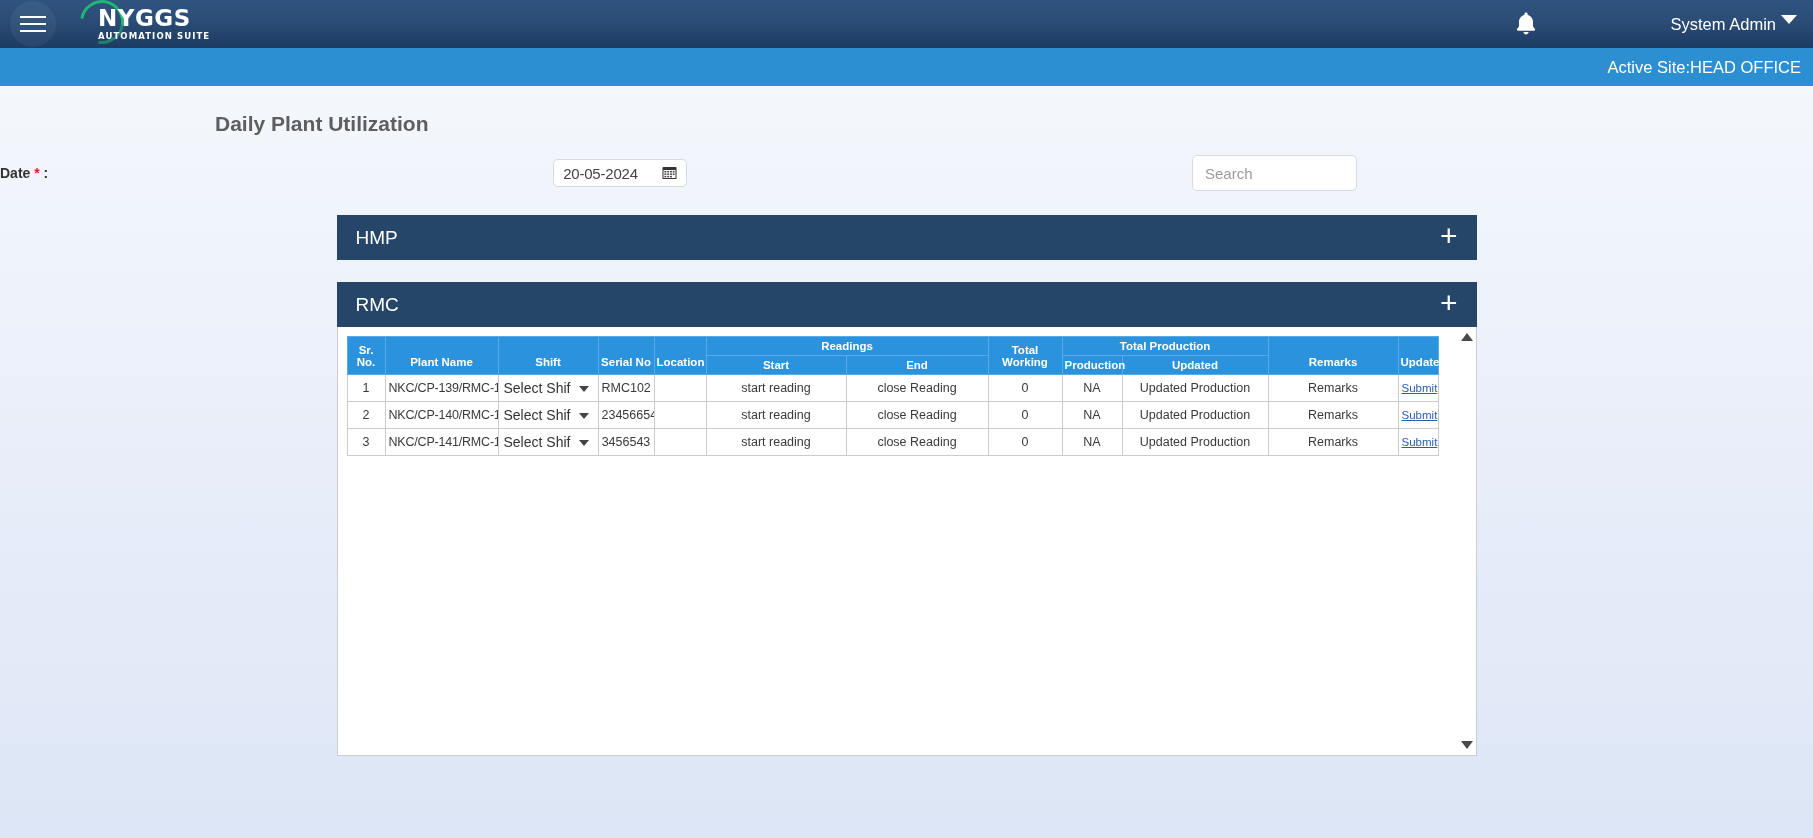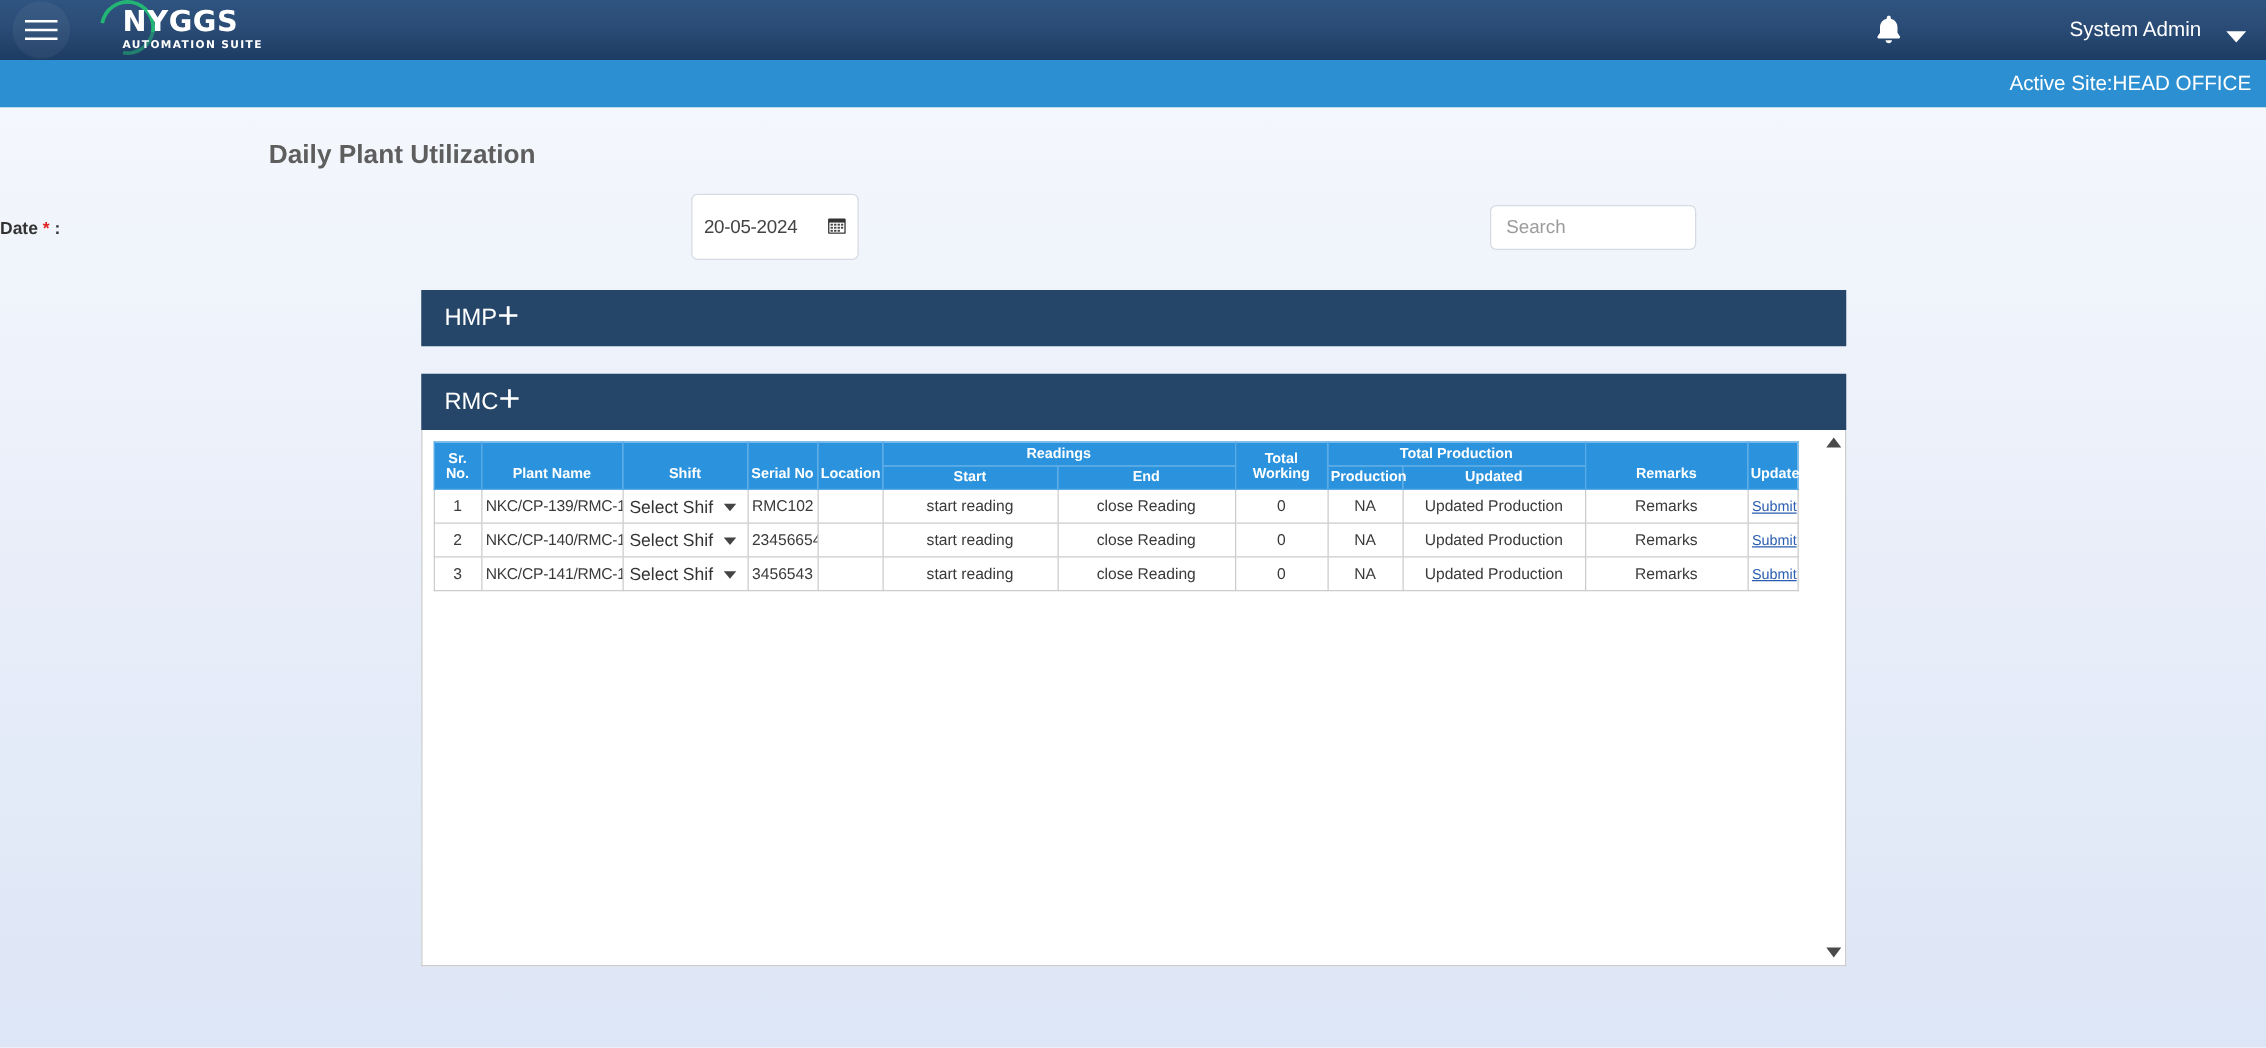--- a/index.html
+++ b/index.html
@@ -51,21 +51,21 @@
   .topbar-right {
     position:absolute; right:0; top:0; height:48px;
     display:flex; align-items:center;
   }
   .bell {
     width:30px; height:30px; margin-right:130px;
     display:flex; align-items:center; justify-content:center;
     cursor:pointer;
   }
   .user-menu {
-    display:flex; align-items:flex-end; gap:20px;
+    display:flex; align-items:flex-start; gap:5px;
     margin-right:16px; cursor:pointer;
   }
   .user-name { color:#fff; font-size:16.5px; }
   .caret-down {
     width:0; height:0; border-left:8px solid transparent;
     border-right:8px solid transparent; border-top:9px solid #fff;
   }
 
   
   .navbar {
@@ -105,41 +105,41 @@
 
   
   .filter-row {
     display:flex; align-items:center; justify-content:space-between;
     margin-top:19px; padding-right:456px;
     gap:12px;
   }
   .date-label { font-size:14px; font-weight:bold; color:#333; }
   .req-star { color:#e02020; font-weight:bold; }
   .date-box {
-    width:134px; height:53px; background:#fff;
+    width:134px; height:28px; background:#fff;
     border:1px solid #d6dbe3; border-radius:5px;
     display:flex; align-items:center; justify-content:space-between;
     padding:0 9px; cursor:pointer;
   }
   .date-val { font-size:15px; color:#444; letter-spacing:-0.2px; }
   .cal-icon { font-size:14px; line-height:1; }
   .search-box {
     width:165px; height:36px; background:#fff;
     border:1px solid #d6dbe3; border-radius:5px;
     padding:0 12px; font-size:15px; color:#444;
     font-family:"Liberation Sans", sans-serif;
     outline:none;
   }
   .search-box::placeholder { color:#9b9b9b; }
 
   
   .panel { margin:0 auto; width:1140px; }
   .panel-head {
     background:#254668; height:45px;
-    display:flex; align-items:center; 
+    display:flex; align-items:center; justify-content:space-between;
     padding:0 19px; cursor:pointer;
   }
   .panel-title { color:#fff; font-size:19px; }
   .panel-plus {
     color:#fff; font-size:30px; line-height:1; font-weight:300;
     margin-top:-3px;
   }
   .panel-gap { height:22px; }
 
   .panel-body {

